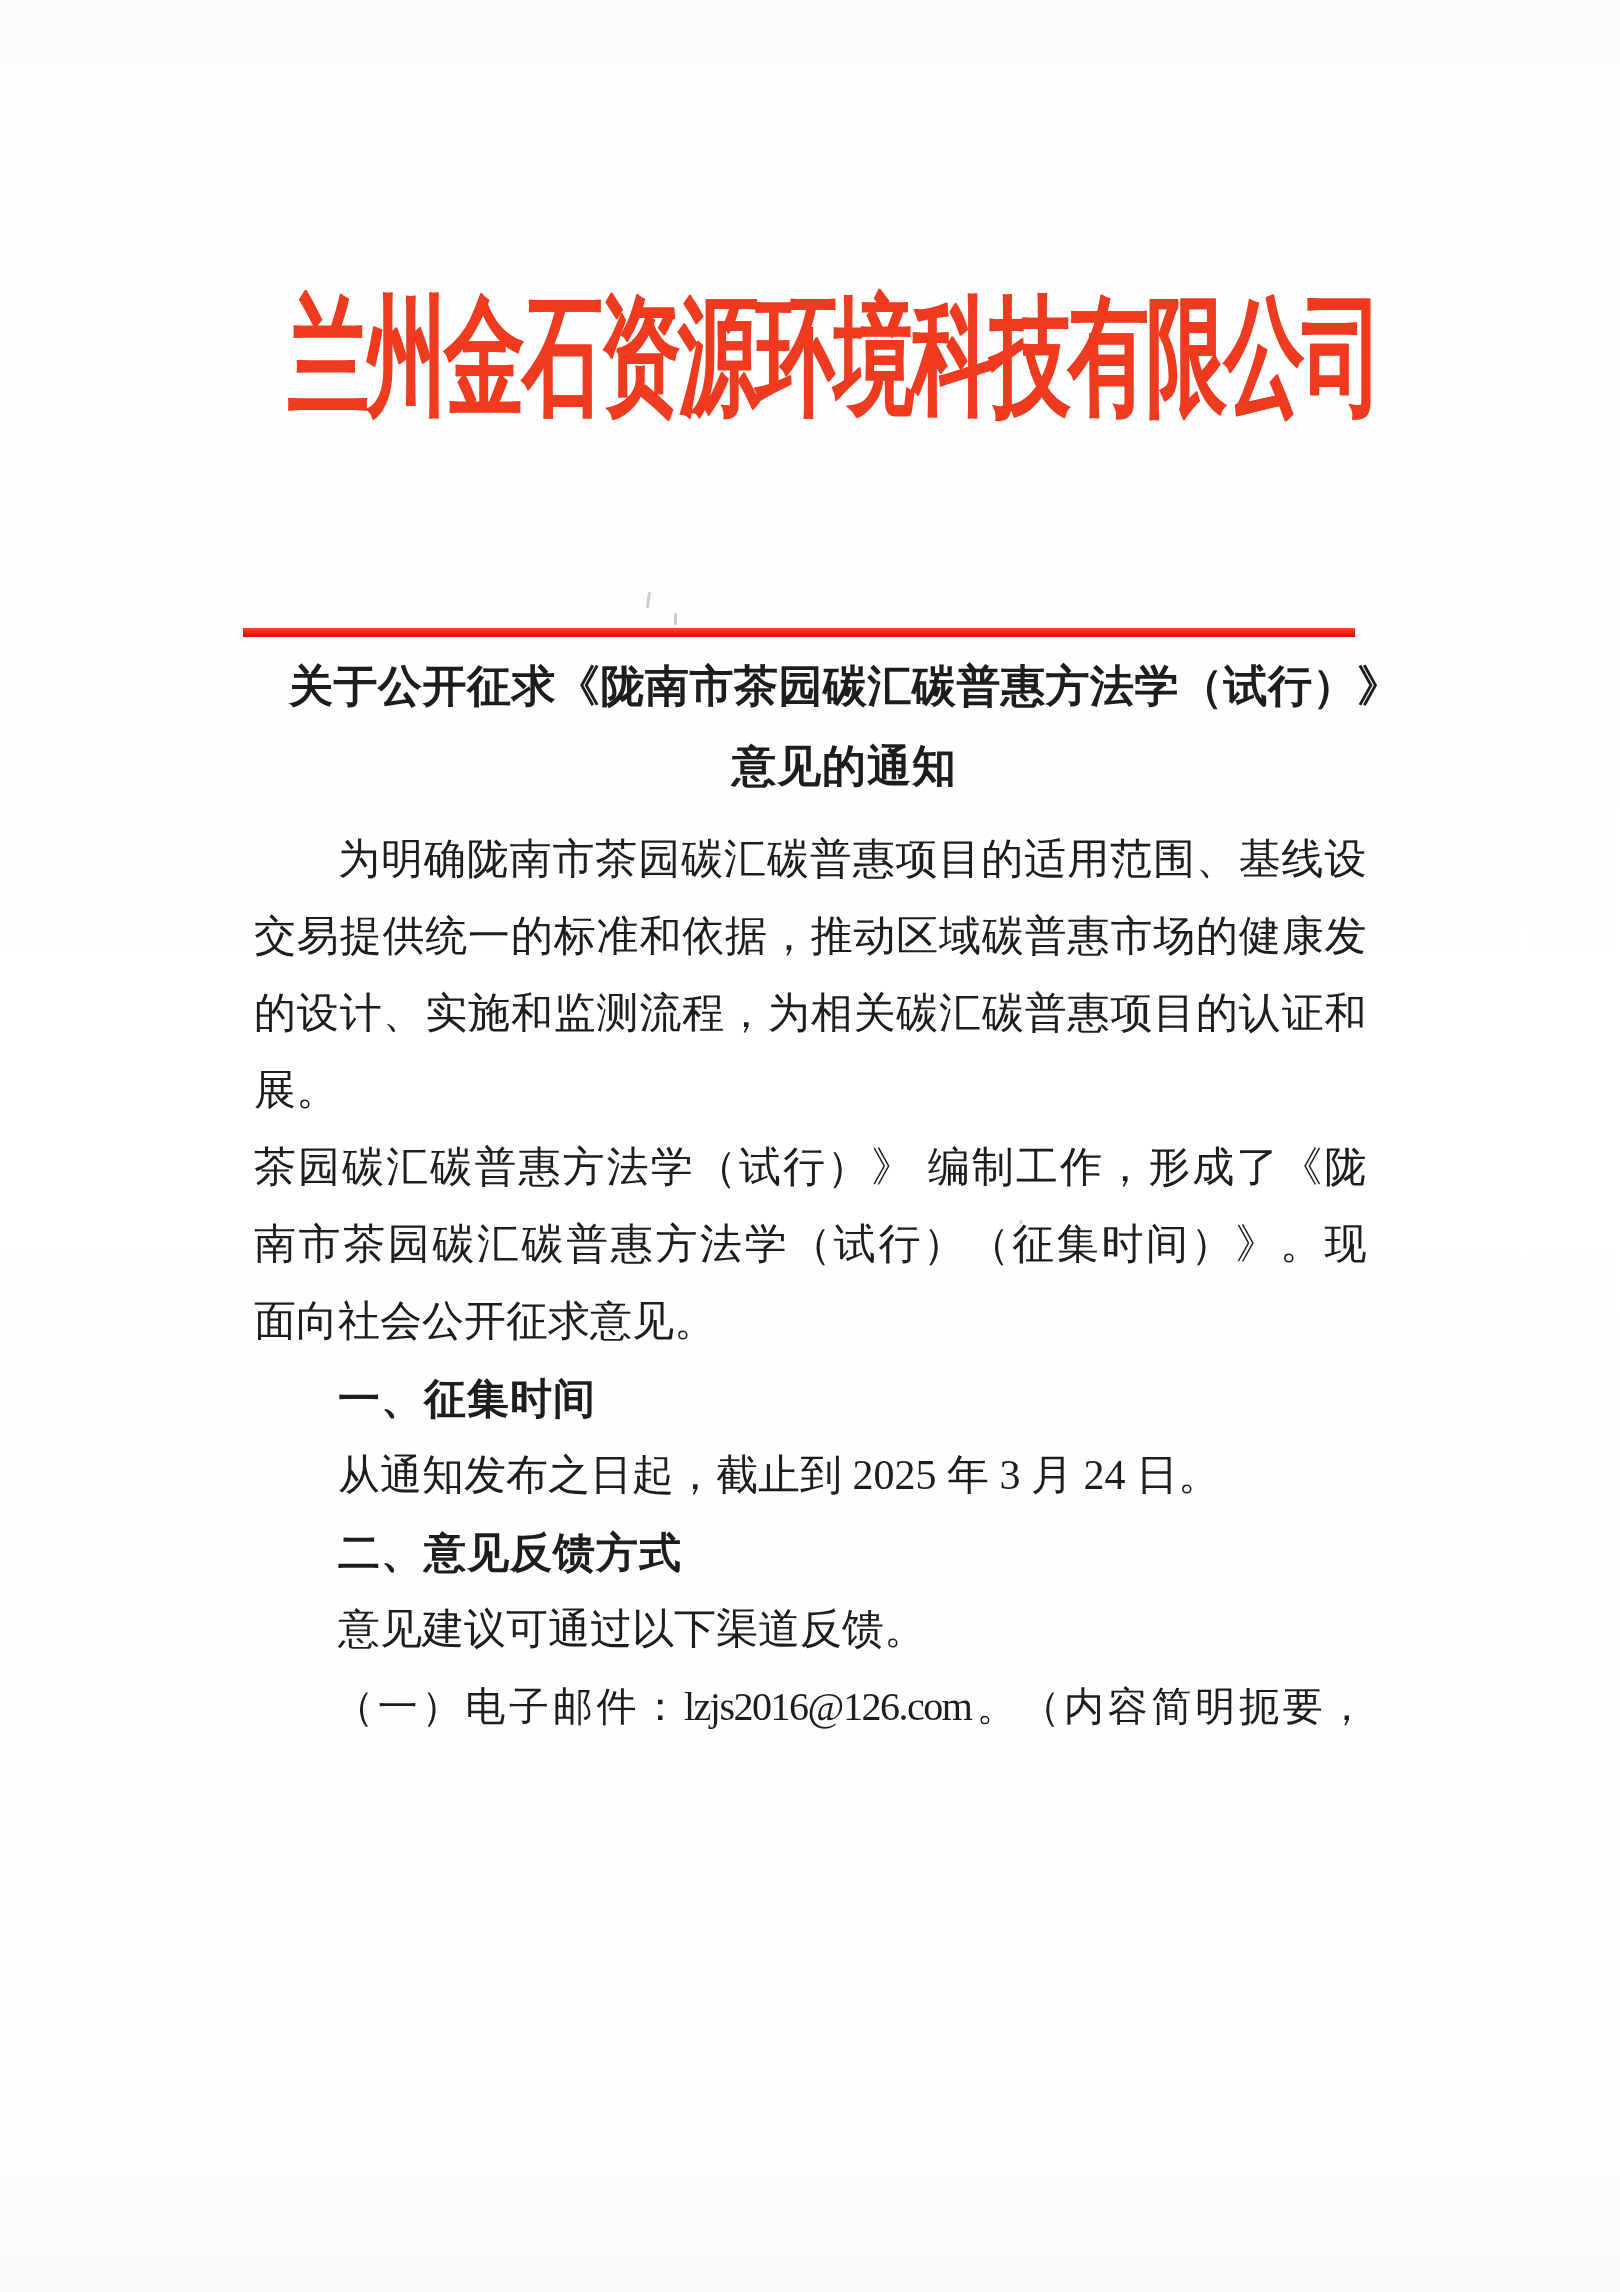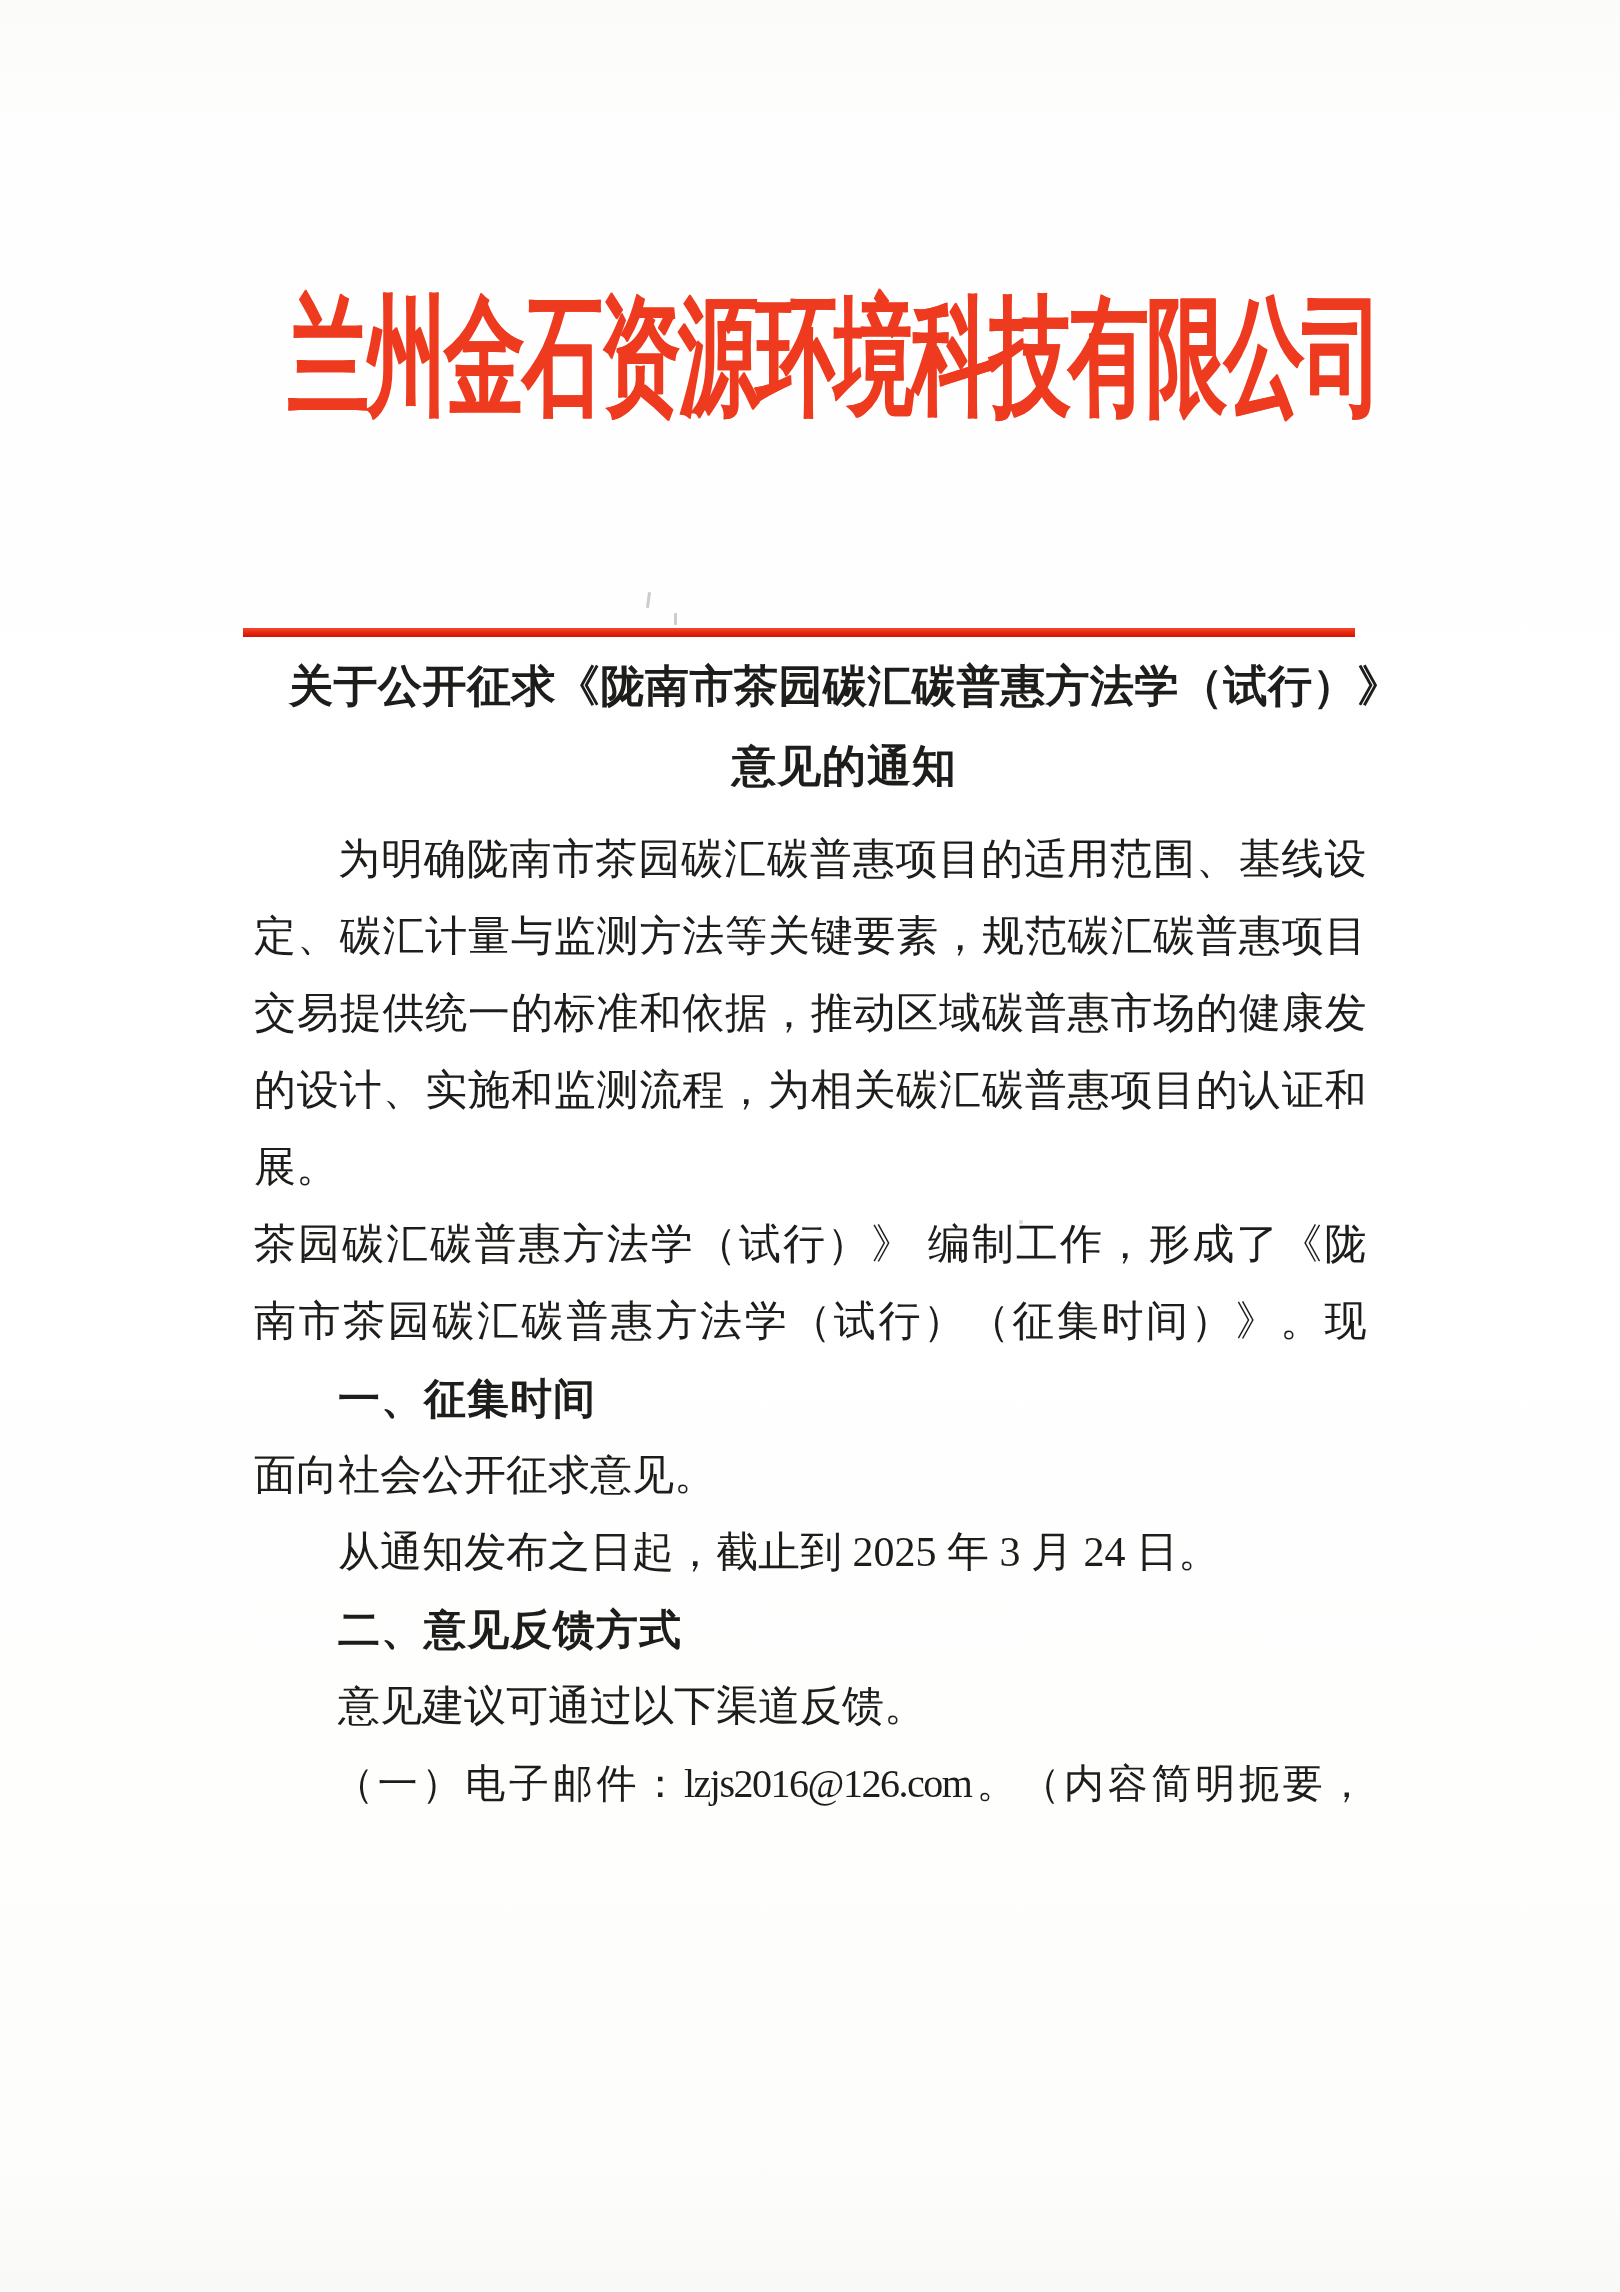--- a/index.html
+++ b/index.html
@@ -112,28 +112,27 @@
 
   <div class="red-rule"></div>
 
   <div class="title-block">
     <div class="title-line fill">关于公开征求《陇南市茶园碳汇碳普惠方法学（试行）》</div>
     <div class="title-line center">意见的通知</div>
   </div>
 
   <div class="doc-body">
     <div class="bl first fill">为明确陇南市茶园碳汇碳普惠项目的适用范围、基线设</div>
-    <div class="bl fill">定、碳汇计量与监测方法等关键要素，规范碳汇碳普惠项目</div>
     <div class="bl fill">交易提供统一的标准和依据，推动区域碳普惠市场的健康发</div>
     <div class="bl fill">的设计、实施和监测流程，为相关碳汇碳普惠项目的认证和</div>
     <div class="bl end">展。</div>
     <div class="bl fill">茶园碳汇碳普惠方法学（试行）》 编制工作，形成了《陇</div>
     <div class="bl fill">南市茶园碳汇碳普惠方法学（试行）（征集时间）》。现</div>
+    <div class="bl end">面向社会公开征求意见。</div>
     <div class="bl heading">一、征集时间</div>
-    <div class="bl end">面向社会公开征求意见。</div>
     <div class="bl first end">从通知发布之日起，截止到 2025 年 3 月 24 日。</div>
     <div class="bl heading">二、意见反馈方式</div>
     <div class="bl first end">意见建议可通过以下渠道反馈。</div>
     <div class="bl first fill tight">（一）电子邮件：lzjs2016@126.com。（内容简明扼要，</div>
   </div>
 
   <div class="speck s1"></div>
   <div class="speck s2"></div>
   <div class="speck s3"></div>
 

